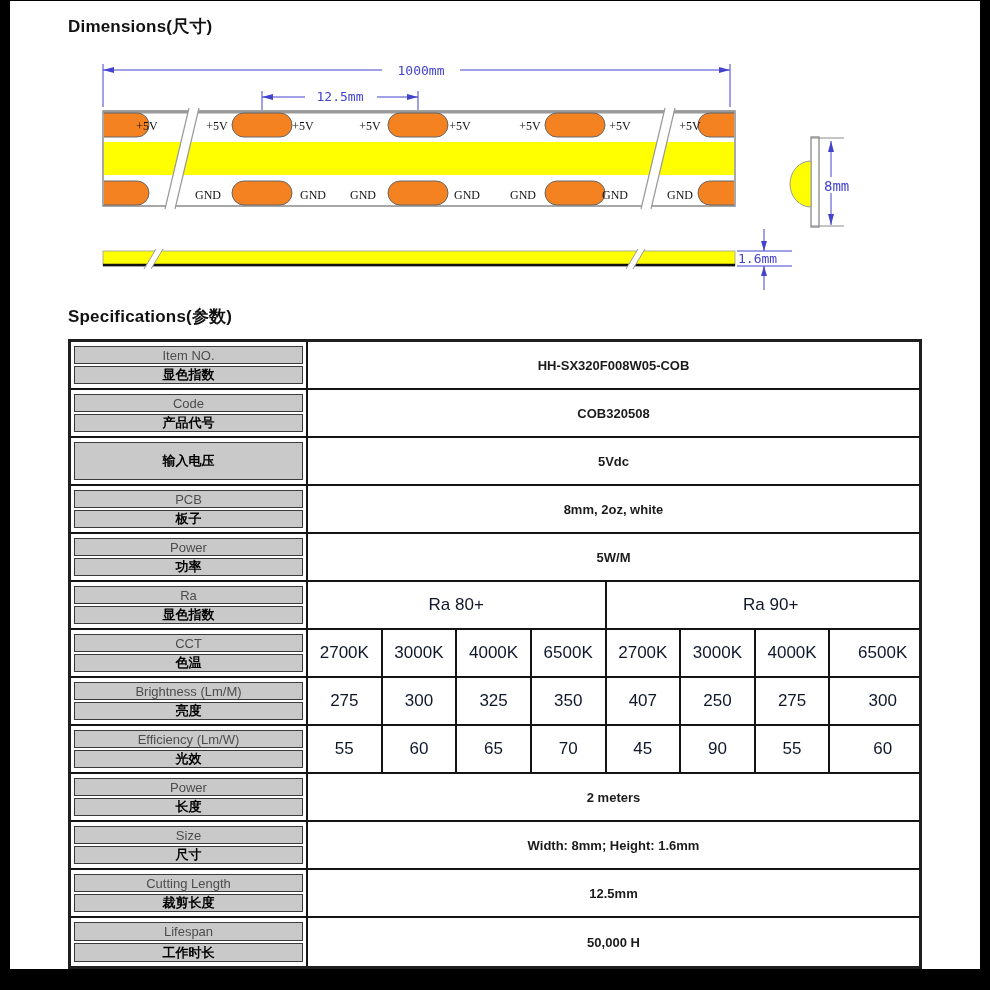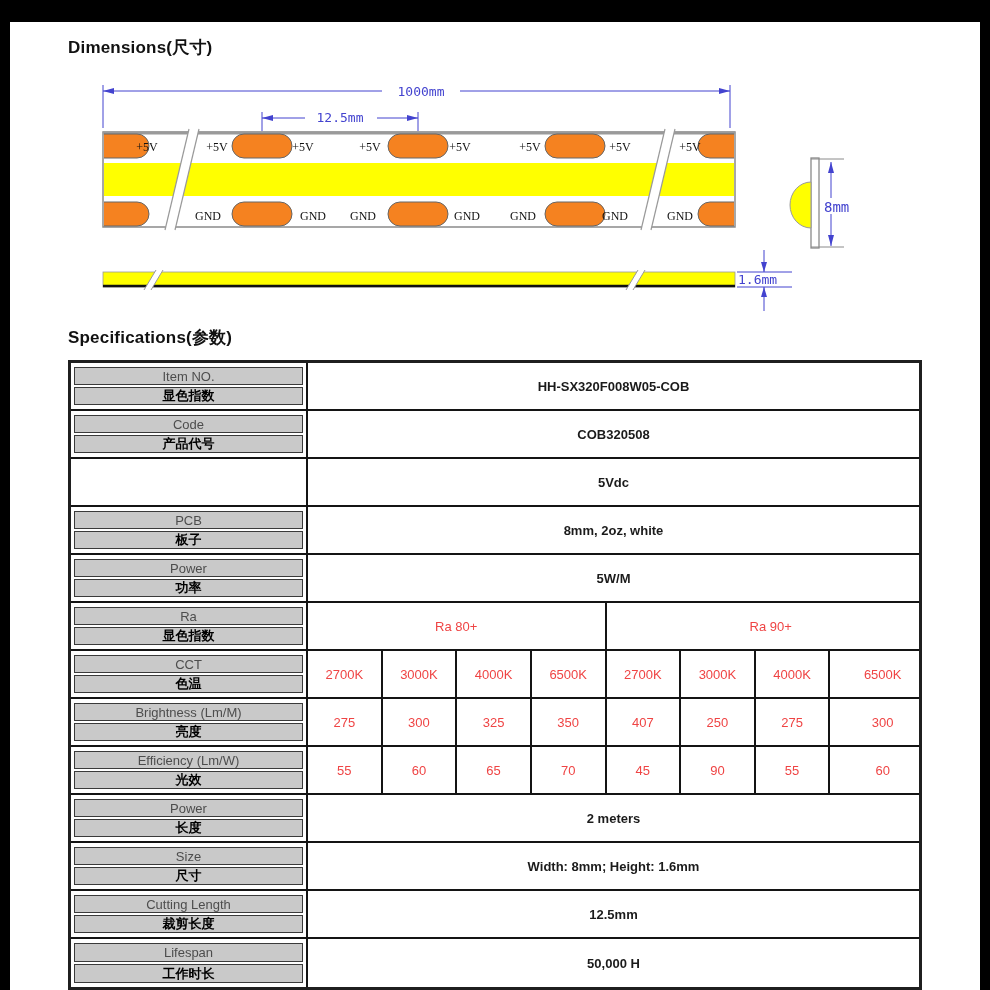--- a/index.html
+++ b/index.html
@@ -1,17 +1,17 @@
 <!DOCTYPE html>
 <html><head>
 <meta charset="utf-8">
 <style>
   html,body { margin:0; padding:0; background:#000; }
   .page {
-    position:absolute; left:10px; top:22px; width:970px; height:968px;
+    position:absolute; left:10px; top:1px; width:970px; height:968px;
     background:#ffffff; overflow:hidden;
     font-family:"Liberation Sans", sans-serif;
   }
   .section-title {
     position:absolute; left:58px;
     font-size:17px; font-weight:bold; color:#111;
     letter-spacing:0.2px;
   }
   #dim-title { top:14px; }
   #spec-title { top:304px; }
@@ -38,21 +38,21 @@
   .label-en { font-size:13px; color:#4d4d4d; }
   .label-cn { font-size:13px; color:#000; font-weight:bold; }
   .value {
     flex:1; display:flex; align-items:center; justify-content:center;
     font-size:13px; color:#1b1b1b;font-weight:bold;
   }
   .cells { flex:1; display:flex; }
   .cell {
     flex:1; border-right:2px solid #141414; box-sizing:border-box;
     display:flex; align-items:center; justify-content:center;
-    font-size:13px; color:#ef4444;
+    font-size:17px; color:#0f172a;
   }
   .cell:last-child { border-right:none;margin-left:16px; }
 
   .dim-text { font-family:"DejaVu Sans Mono", monospace; font-size:13px; fill:#4343cf; }
   .pad-text { font-family:"Liberation Serif", serif; font-size:12px; fill:#111; }
 </style>
 </head>
 <body>
 
 <div class="page">
@@ -194,20 +194,23 @@
           </div>
         <div class="label-box">
             <span class="label-cn">产品代号</span>
           </div>
       </div>
       <div class="value">COB320508</div>
     </div>
 
     <div class="srow">
       <div class="labels">
+        <div class="label-box">
+            <span class="label-cn">输入电压</span>
+          </div>
       </div>
       <div class="value">5Vdc</div>
     </div>
 
     <div class="srow">
       <div class="labels">
         <div class="label-box">
             <span class="label-en">PCB</span>
           </div>
         <div class="label-box">

